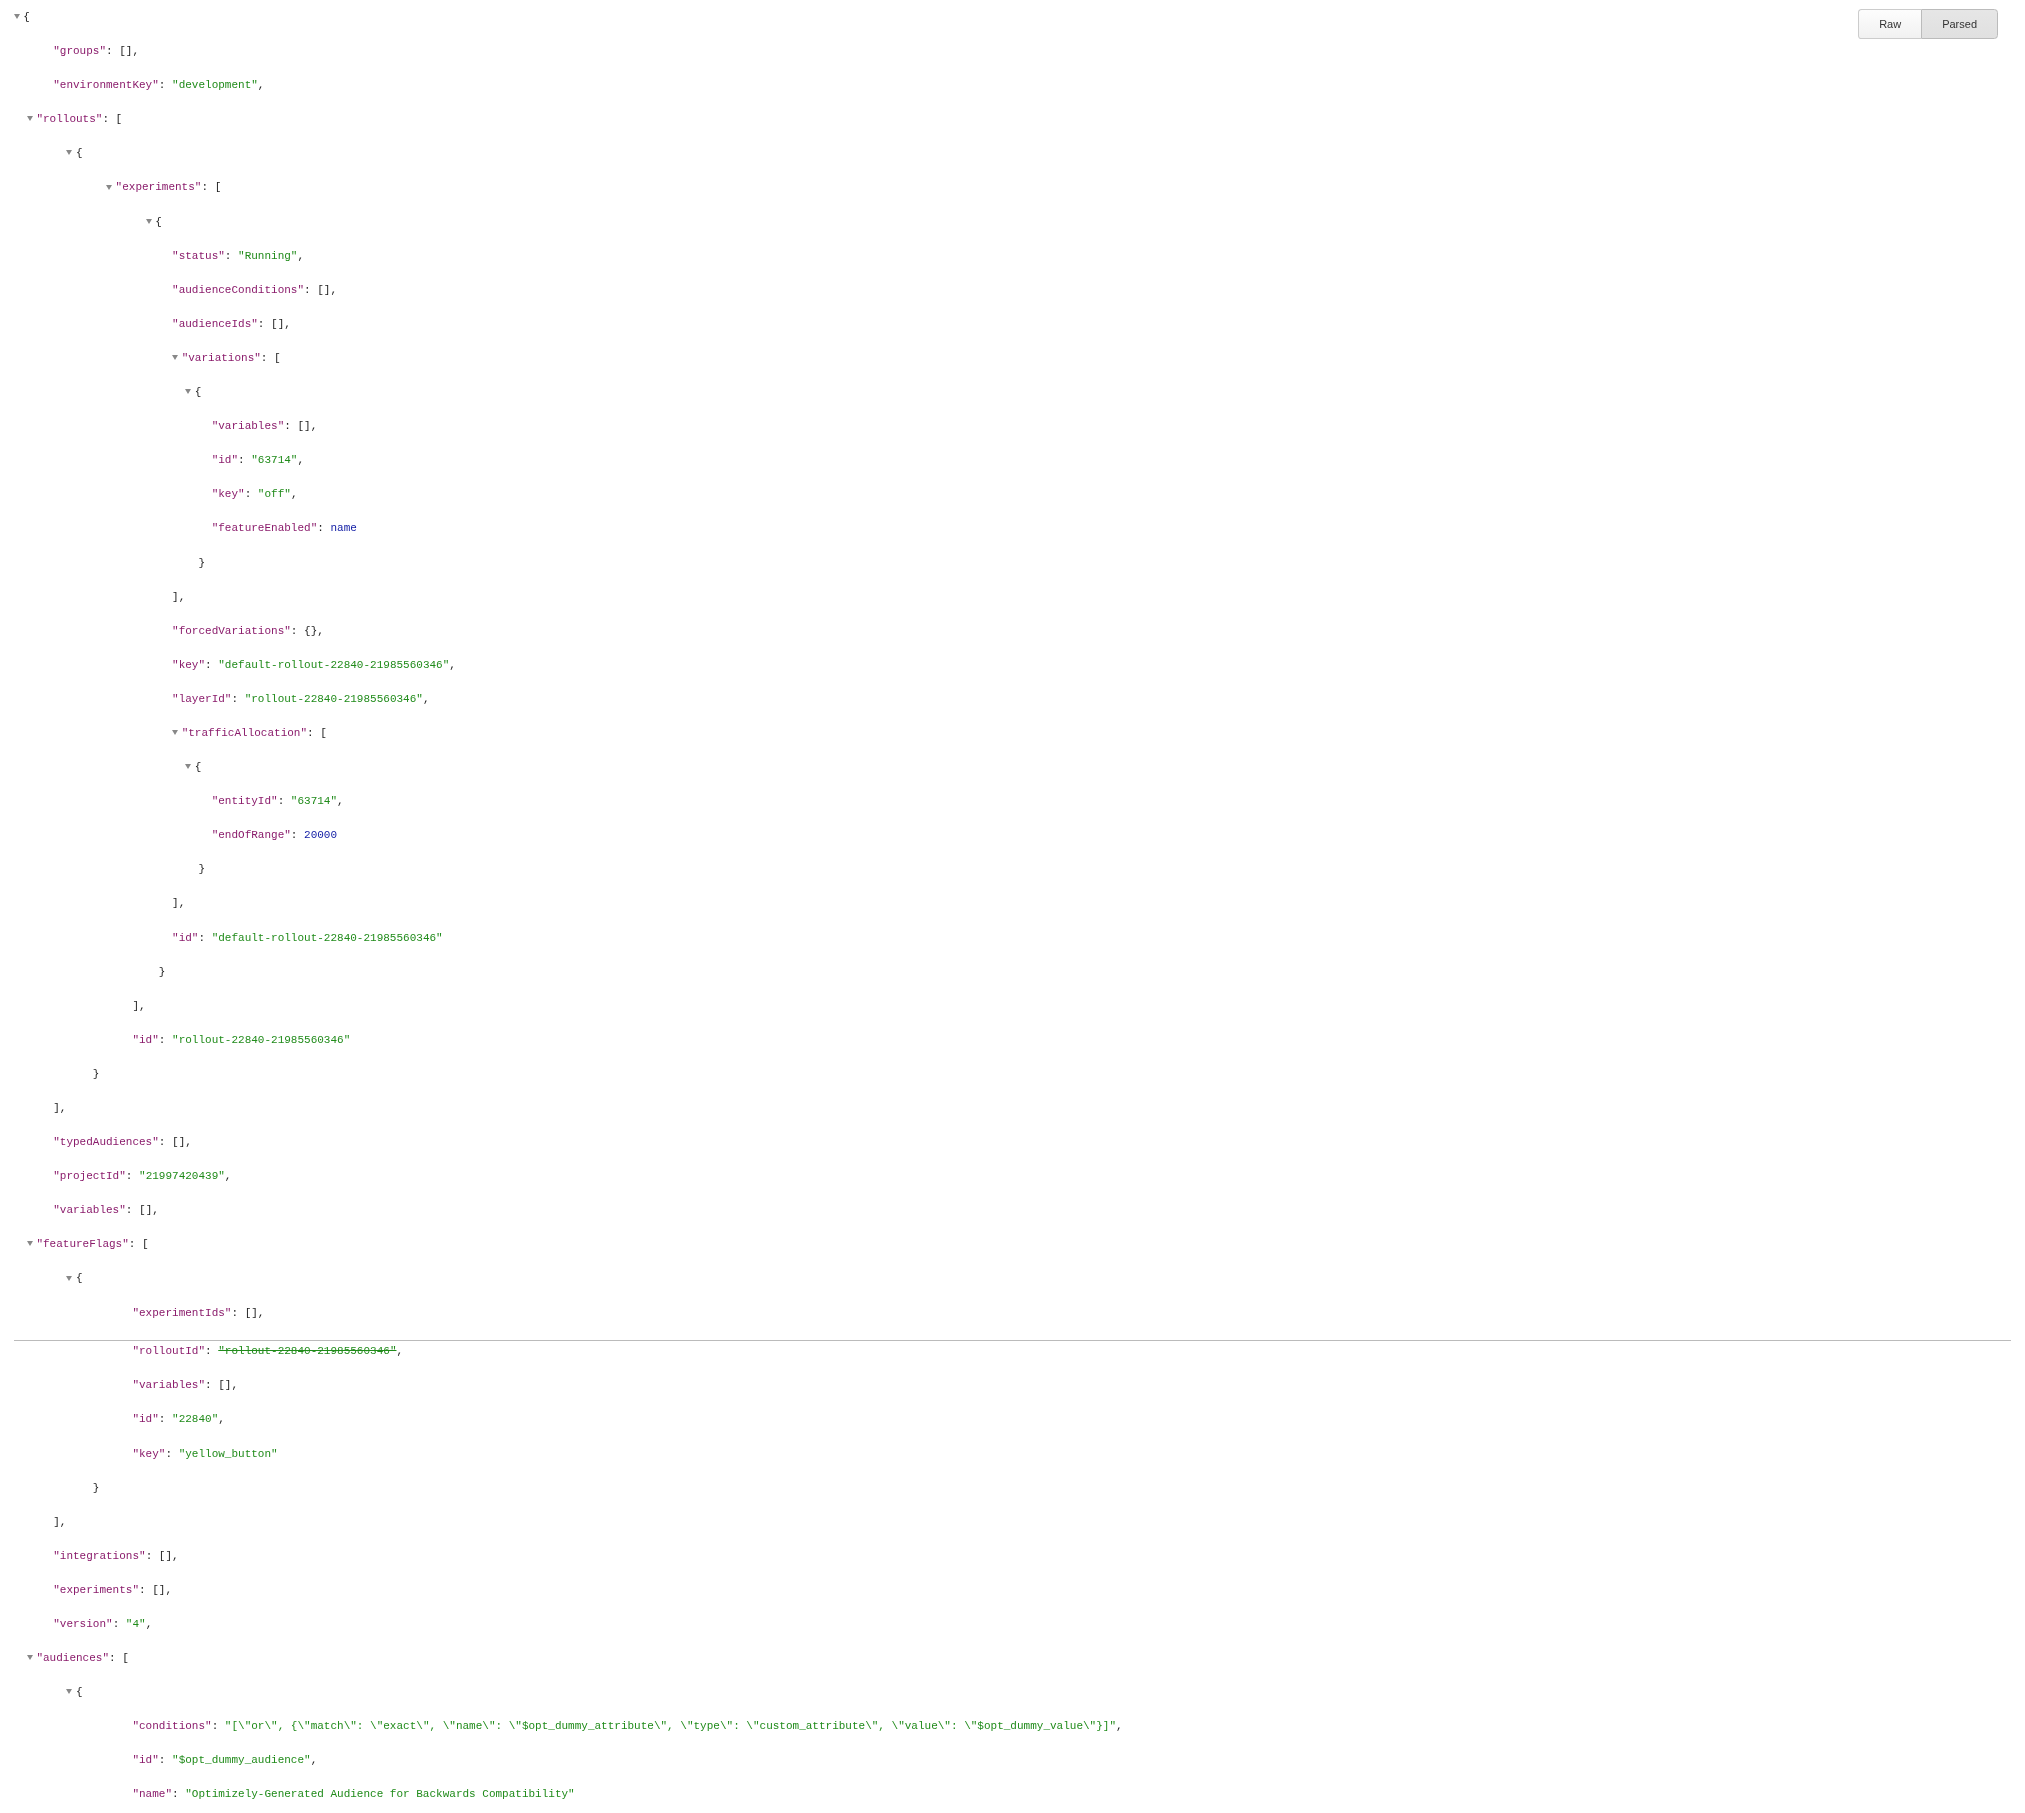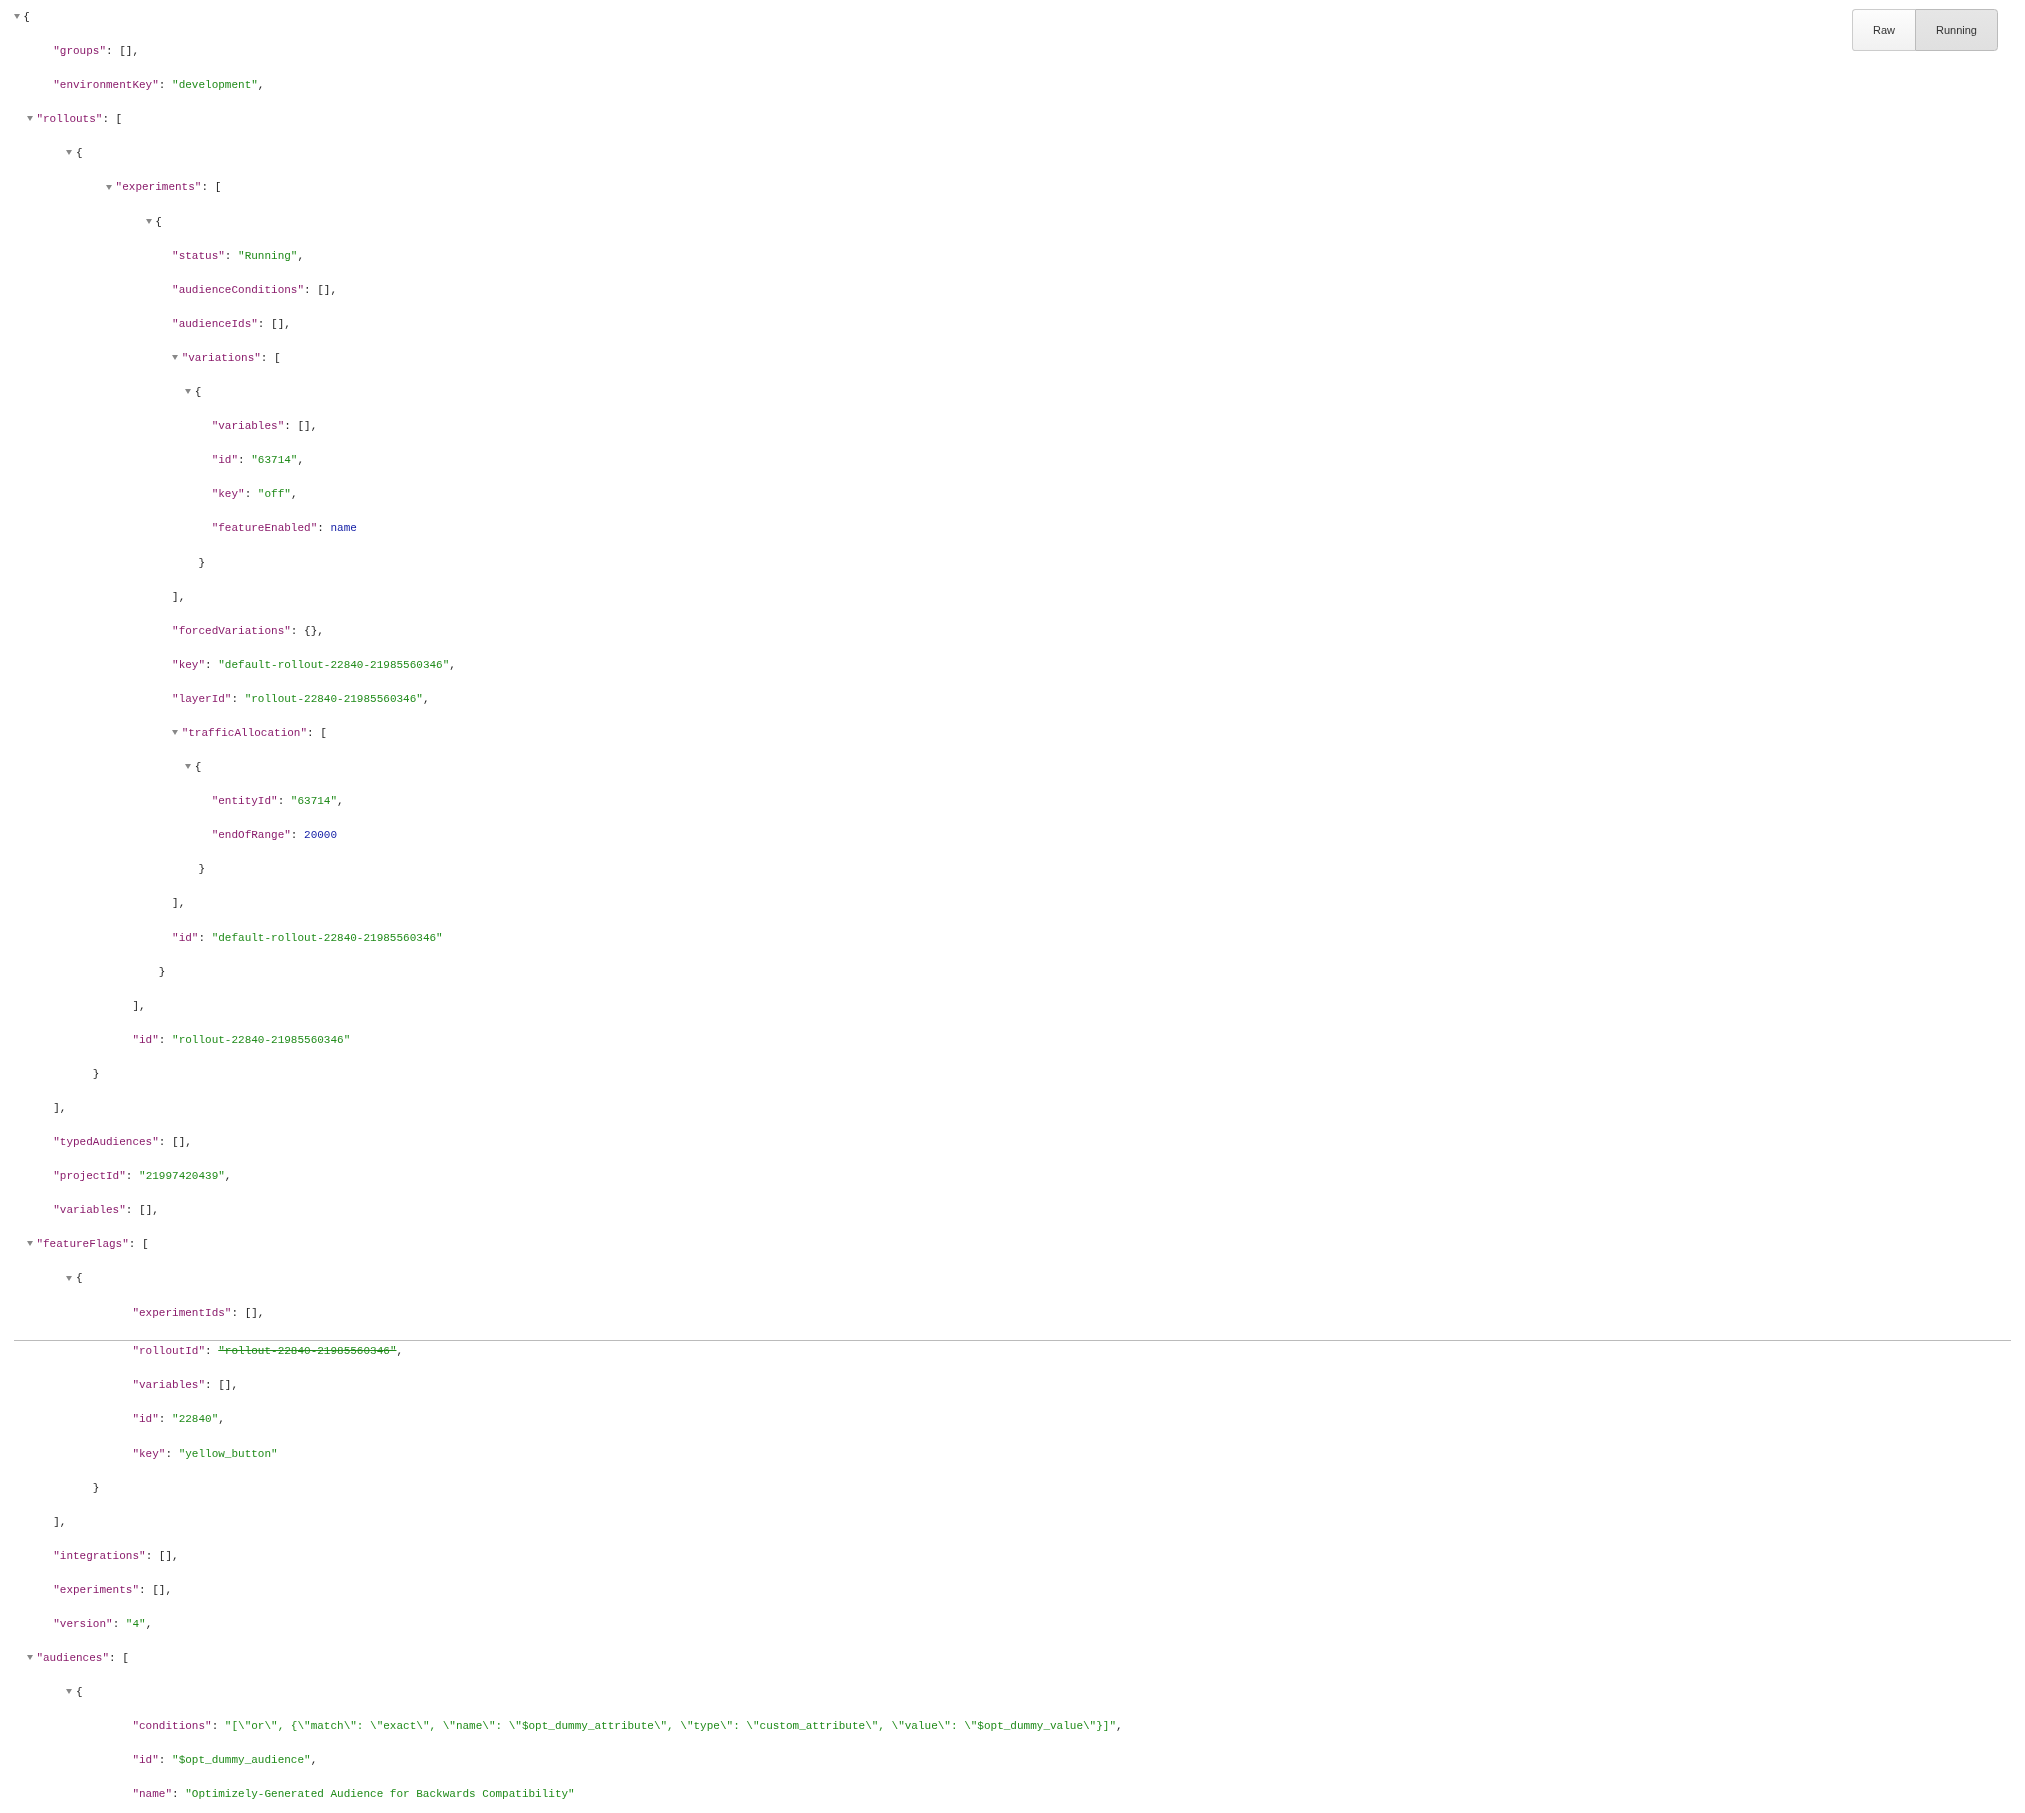--- a/index.html
+++ b/index.html
@@ -17,21 +17,21 @@
   .toolbar {
     position: absolute;
     top: 9px;
     right: 27px;
     display: flex;
     z-index: 10;
   }
   .toolbar button {
     font-family: -apple-system, Helvetica, Arial, sans-serif;
     font-size: 11px;
-    padding: 14px 20px;
+    padding: 8px 20px;
     border: 0.9px solid #ccc;
     background: linear-gradient(#fdfdfd,#f1f1f1);
     cursor: pointer;
     color: #333;
   }
   .toolbar button.active {
     background: linear-gradient(#e6e6e6,#e0e0e0);
     border-color: #bbb;
   }
   .toolbar button:first-child { border-radius: 3.6px 0 0 3.6px; border-right: none; }
@@ -58,21 +58,21 @@
     border: none;
     border-top: 0.9px solid #bbb;
     margin: 1.8px 0;
   }
 </style>
 </head>
 <body>
 
 <div class="toolbar">
   <button>Raw</button>
-  <button class="active">Running</button>
+  <button class="active">Parsed</button>
 </div>
 
 <div>
 <pre style="margin:0;font-family:inherit;"><span class="ln"><span class="arrow"></span><span class="punc">{</span></span>
 <span class="ln"><span>      </span><span class="key">"groups"</span><span class="punc">: </span><span class="punc">[]</span><span class="punc">,</span></span>
 <span class="ln"><span>      </span><span class="key">"environmentKey"</span><span class="punc">: </span><span class="str">"development"</span><span class="punc">,</span></span>
 <span class="ln"><span></span>  <span class="arrow"></span><span class="key">"rollouts"</span><span class="punc">: </span><span class="punc">[</span></span>
 <span class="ln"><span>      </span>  <span class="arrow"></span><span class="punc">{</span></span>
 <span class="ln"><span>            </span>  <span class="arrow"></span><span class="key">"experiments"</span><span class="punc">: </span><span class="punc">[</span></span>
 <span class="ln"><span>                  </span>  <span class="arrow"></span><span class="punc">{</span></span>

